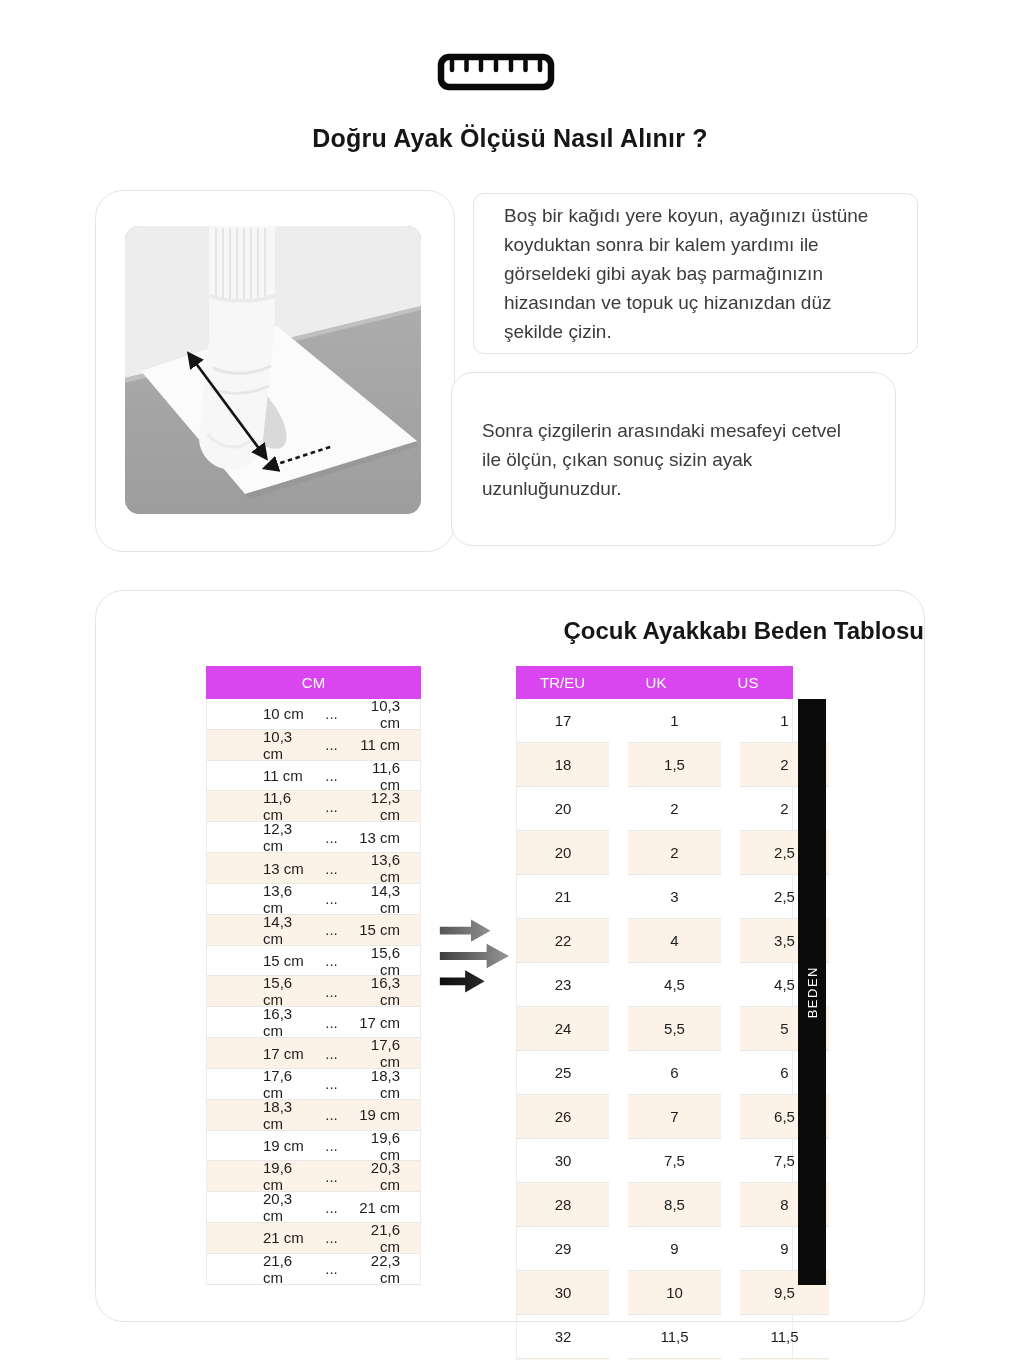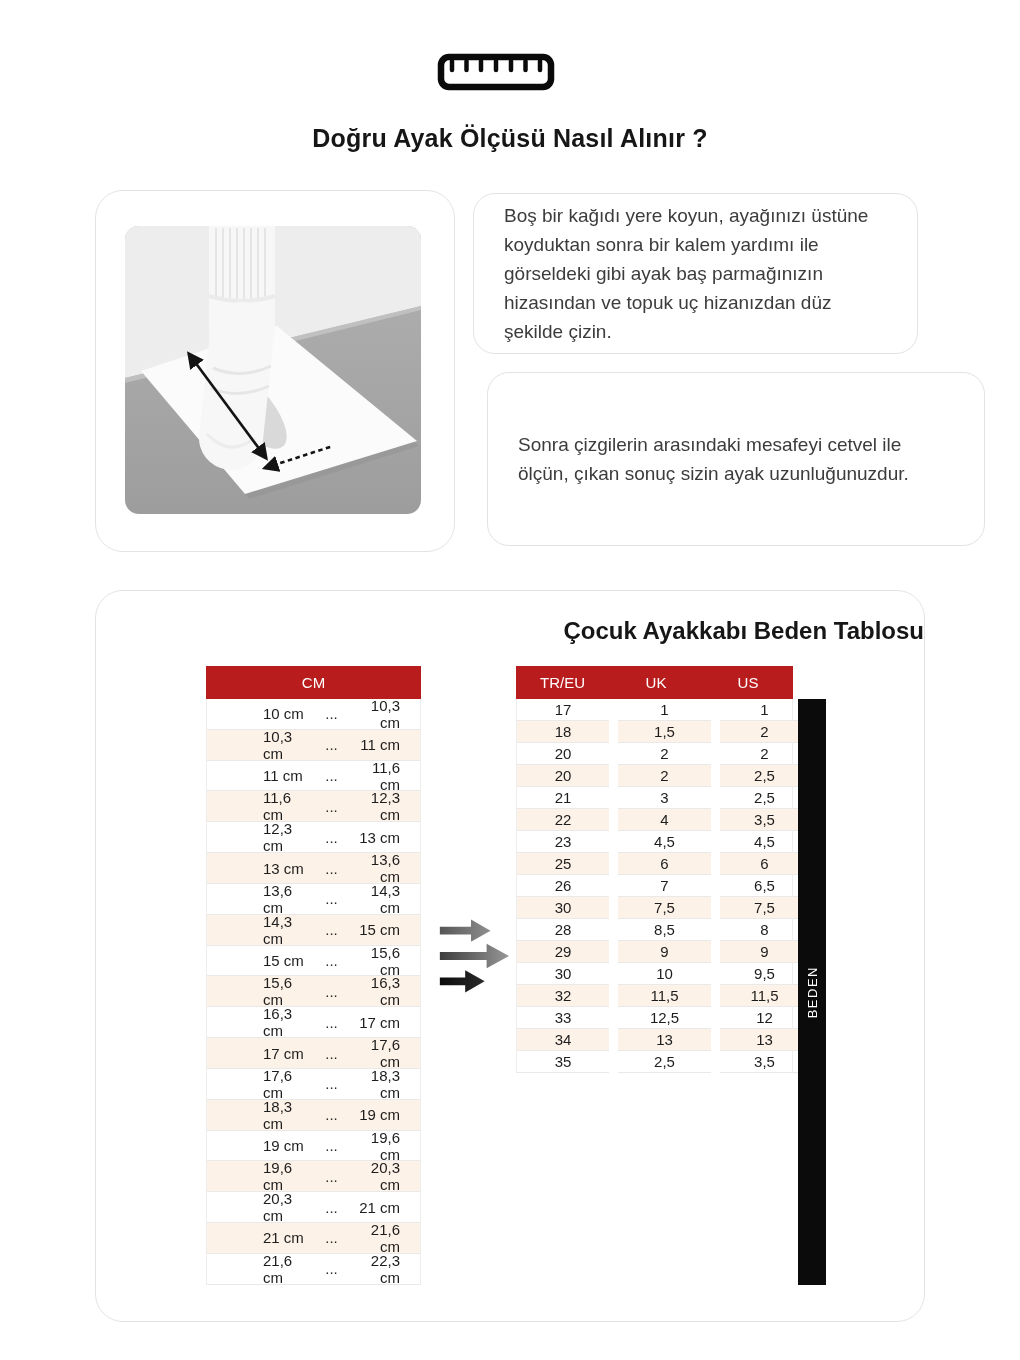--- a/index.html
+++ b/index.html
@@ -15,46 +15,46 @@
   #main-title {
     left:0; top:124px; width:100%; text-align:center;
     font-size:25px; font-weight:bold; color:#161616; letter-spacing:.2px;
   }
   #ruler-wrap { left:437px; top:53px; width:118px; height:38px; }
   
   #photo-card { left:95px; top:190px; width:360px; height:362px; border-radius:28px; }
   #photo { position:absolute; left:29px; top:35px; width:296px; height:288px;
            border-radius:14px; overflow:hidden; }
   .info-card { display:flex; align-items:center; padding:0 30px; }
-  #info-card-1 { left:473px; top:193px; width:445px; height:161px; border-radius:22px; }
-  #info-card-2 { left:487px; top:372px; width:498px; height:174px; border-radius:22px; }
+  #info-card-1 { left:473px; top:193px; width:445px; height:161px; border-radius:11px; }
+  #info-card-2 { left:451px; top:372px; width:445px; height:174px; border-radius:22px; }
   .info-text { font-size:19px; line-height:29px; color:#3c3c3c; }
   
   #size-card { left:95px; top:590px; width:830px; height:732px; border-radius:28px; }
   #size-title { position:absolute; top:26px; left:0; width:100%; text-align:right;
                 font-size:24px; font-weight:bold; color:#161616; }
   .tbl { position:absolute; top:75px; }
   #cm-table { left:110px; width:215px; }
   #size-table { left:420px; width:277px; }
   .tbl-header {
-    height:33px; background:#b91c1c; color:#ffffff; font-size:15px; font-weight:500;
+    height:33px; background:#d946ef; color:#ffffff; font-size:15px; font-weight:500;
     display:flex; align-items:center; justify-content:center;
   }
   #size-table .tbl-header { display:grid; grid-template-columns:93px 94px 90px; }
   #size-table .tbl-header span { text-align:center; }
   .rows-wrap { border-left:1px solid #ededed; border-right:1px solid #ededed; }
   .cm-row {
     height:30.84px; display:flex; align-items:center; padding:0 20px;
     font-size:15px; color:#1d1d1d; border-bottom:1px solid #e9e9e9; box-sizing:border-box;
   }
   .cm-row:nth-child(even) { background:#fdf2e7; }
   .cm-row .from { flex:1; text-align:left;margin-left:36px; }
   .cm-row .dots { width:34px; text-align:center; color:#2a2a2a; }
   .cm-row .to   { flex:1; text-align:right; }
-  .size-row { display:grid; grid-template-columns:92px 93px 89px; column-gap:9px; height:22px; }
+  .size-row { display:grid; grid-template-columns:92px 93px 89px; column-gap:19px; height:44px; }
   .size-cell {
     display:flex; align-items:center; justify-content:center; font-size:15px; color:#1d1d1d;
     border-bottom:1px solid #e9e9e9; box-sizing:border-box;
   }
   .size-row:nth-child(even) .size-cell { background:#fdf2e7; }
   #beden-bar {
     position:absolute; left:702px; top:108px; width:28px; height:586px; background:#0b0b0b;
     display:flex; align-items:center; justify-content:center;
   }
   #beden-bar span {
@@ -297,20 +297,25 @@
           <span class="size-cell">22</span>
           <span class="size-cell">4</span>
           <span class="size-cell">3,5</span>
         </div>
         <div class="size-row">
           <span class="size-cell">23</span>
           <span class="size-cell">4,5</span>
           <span class="size-cell">4,5</span>
         </div>
         <div class="size-row">
+          <span class="size-cell">24</span>
+          <span class="size-cell">5,5</span>
+          <span class="size-cell">5</span>
+        </div>
+        <div class="size-row">
           <span class="size-cell">25</span>
           <span class="size-cell">6</span>
           <span class="size-cell">6</span>
         </div>
         <div class="size-row">
           <span class="size-cell">26</span>
           <span class="size-cell">7</span>
           <span class="size-cell">6,5</span>
         </div>
         <div class="size-row">

